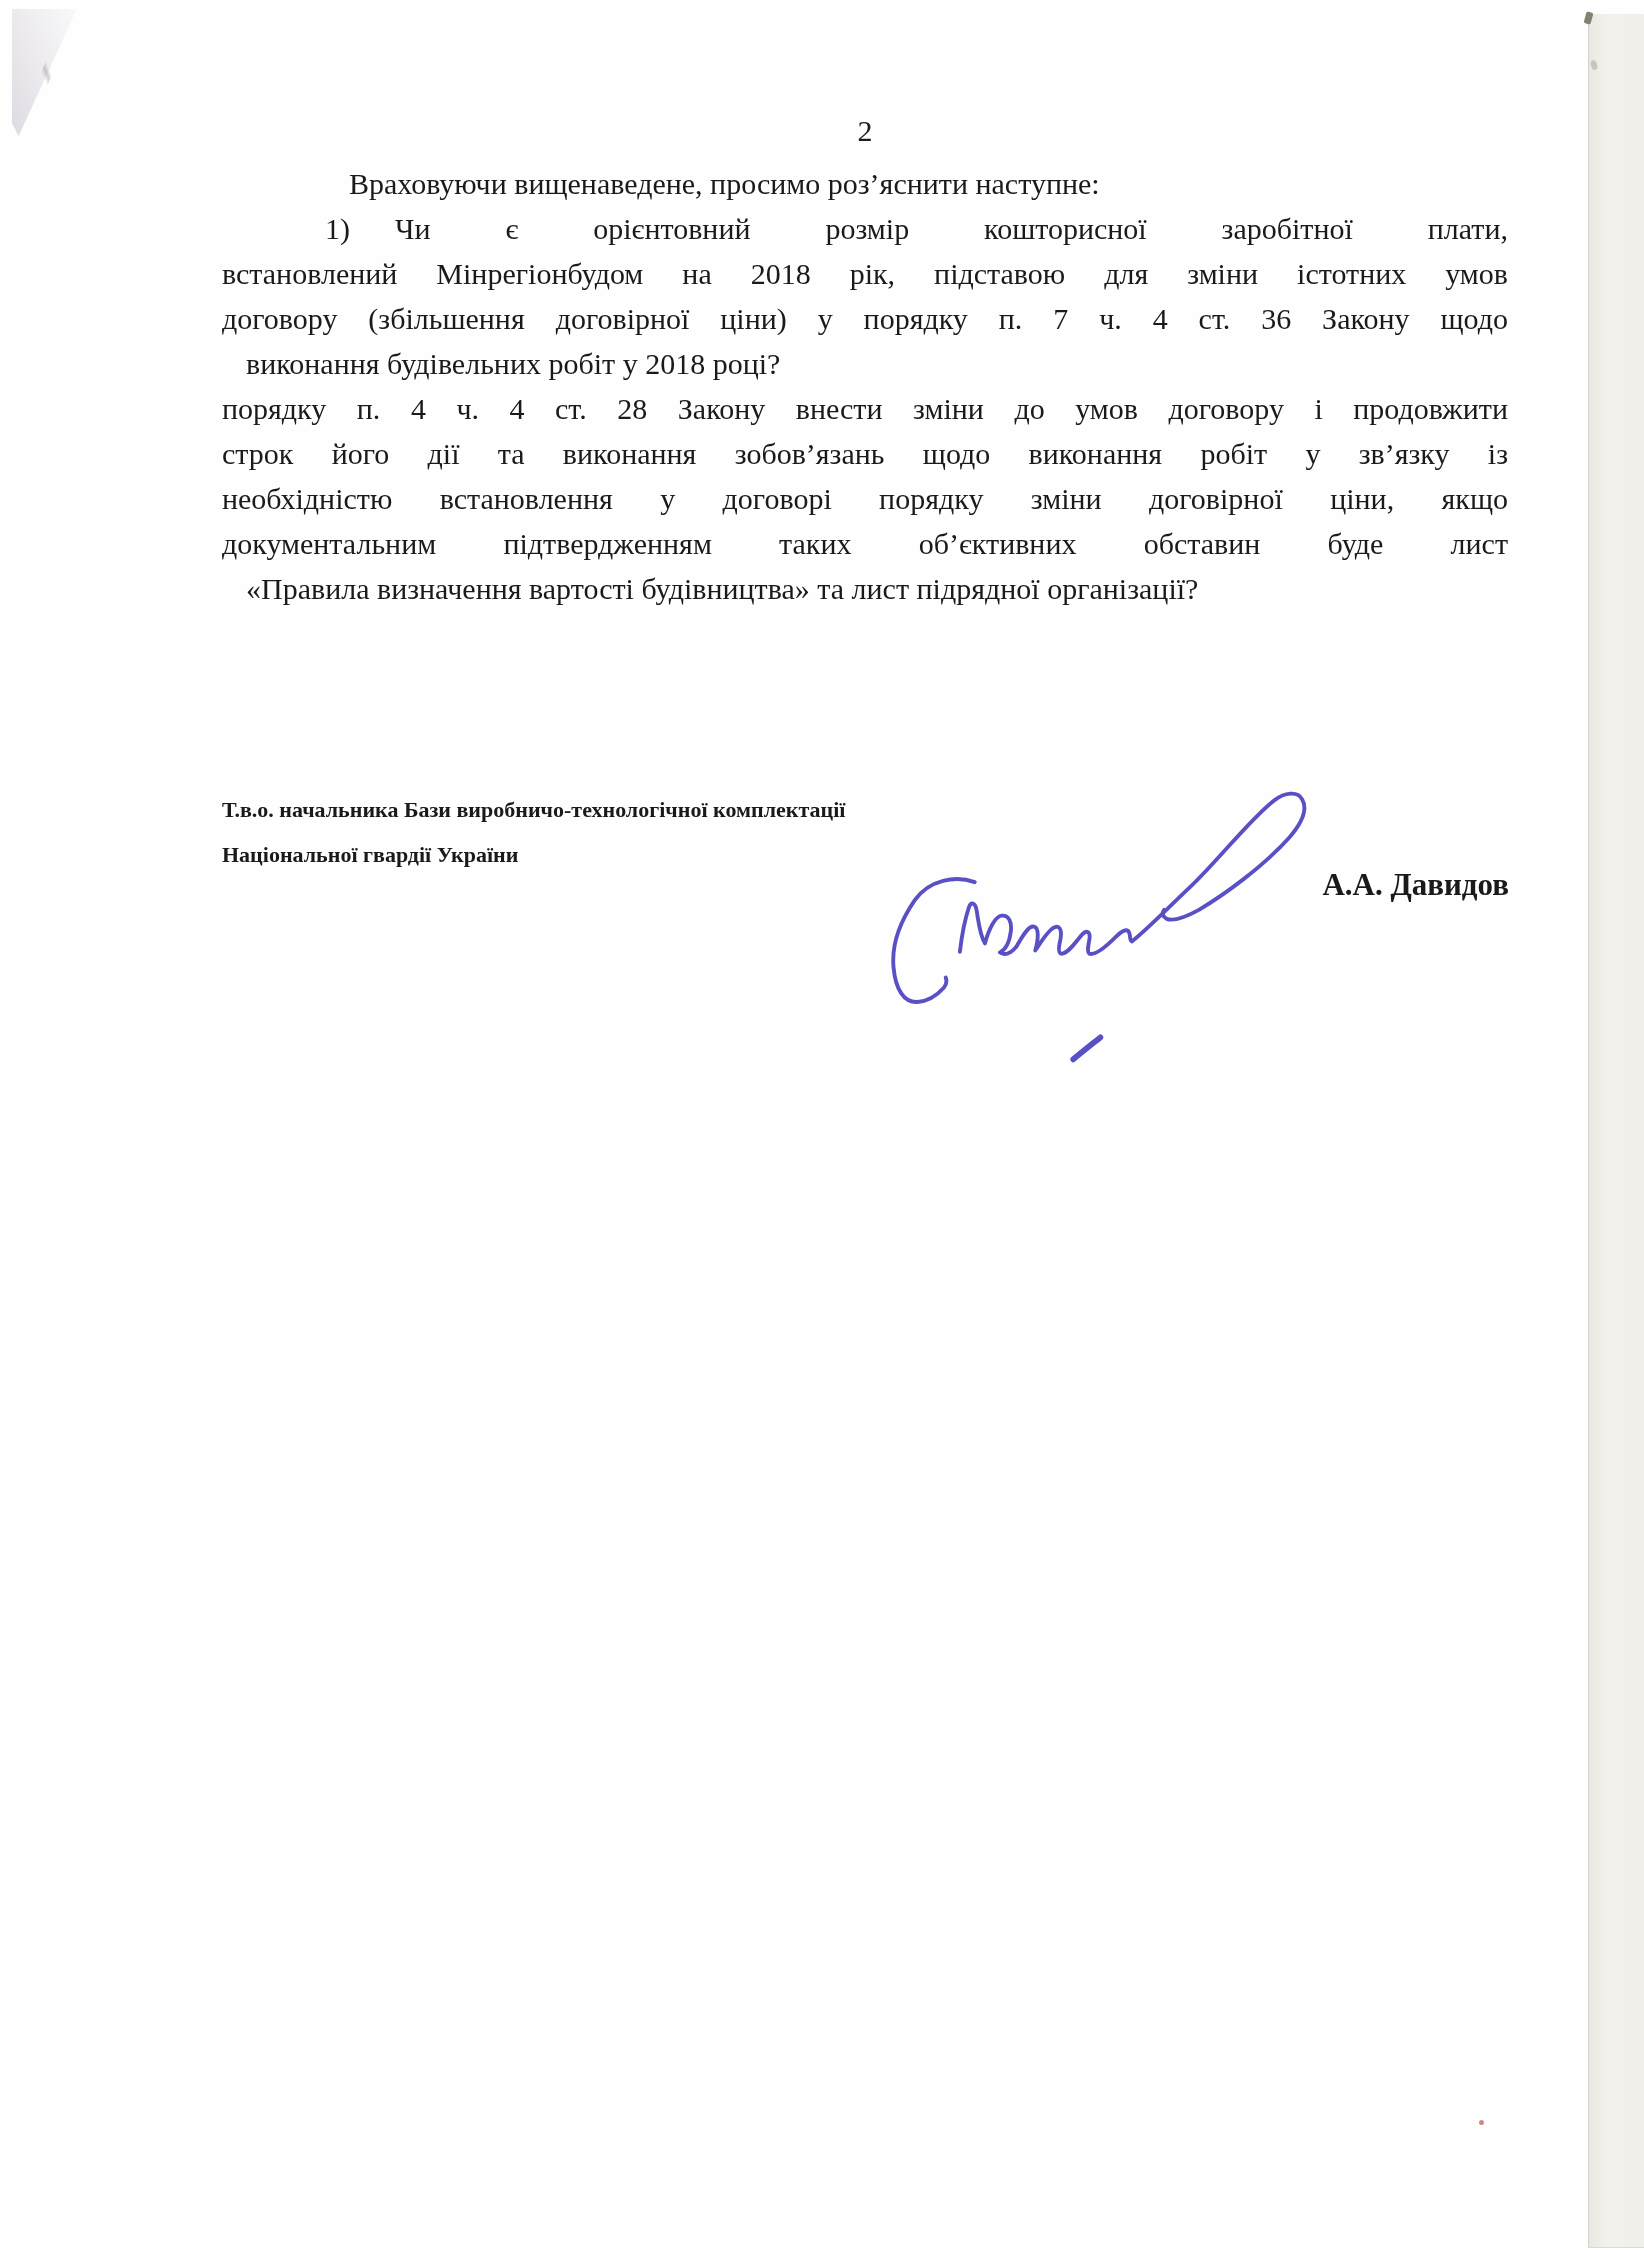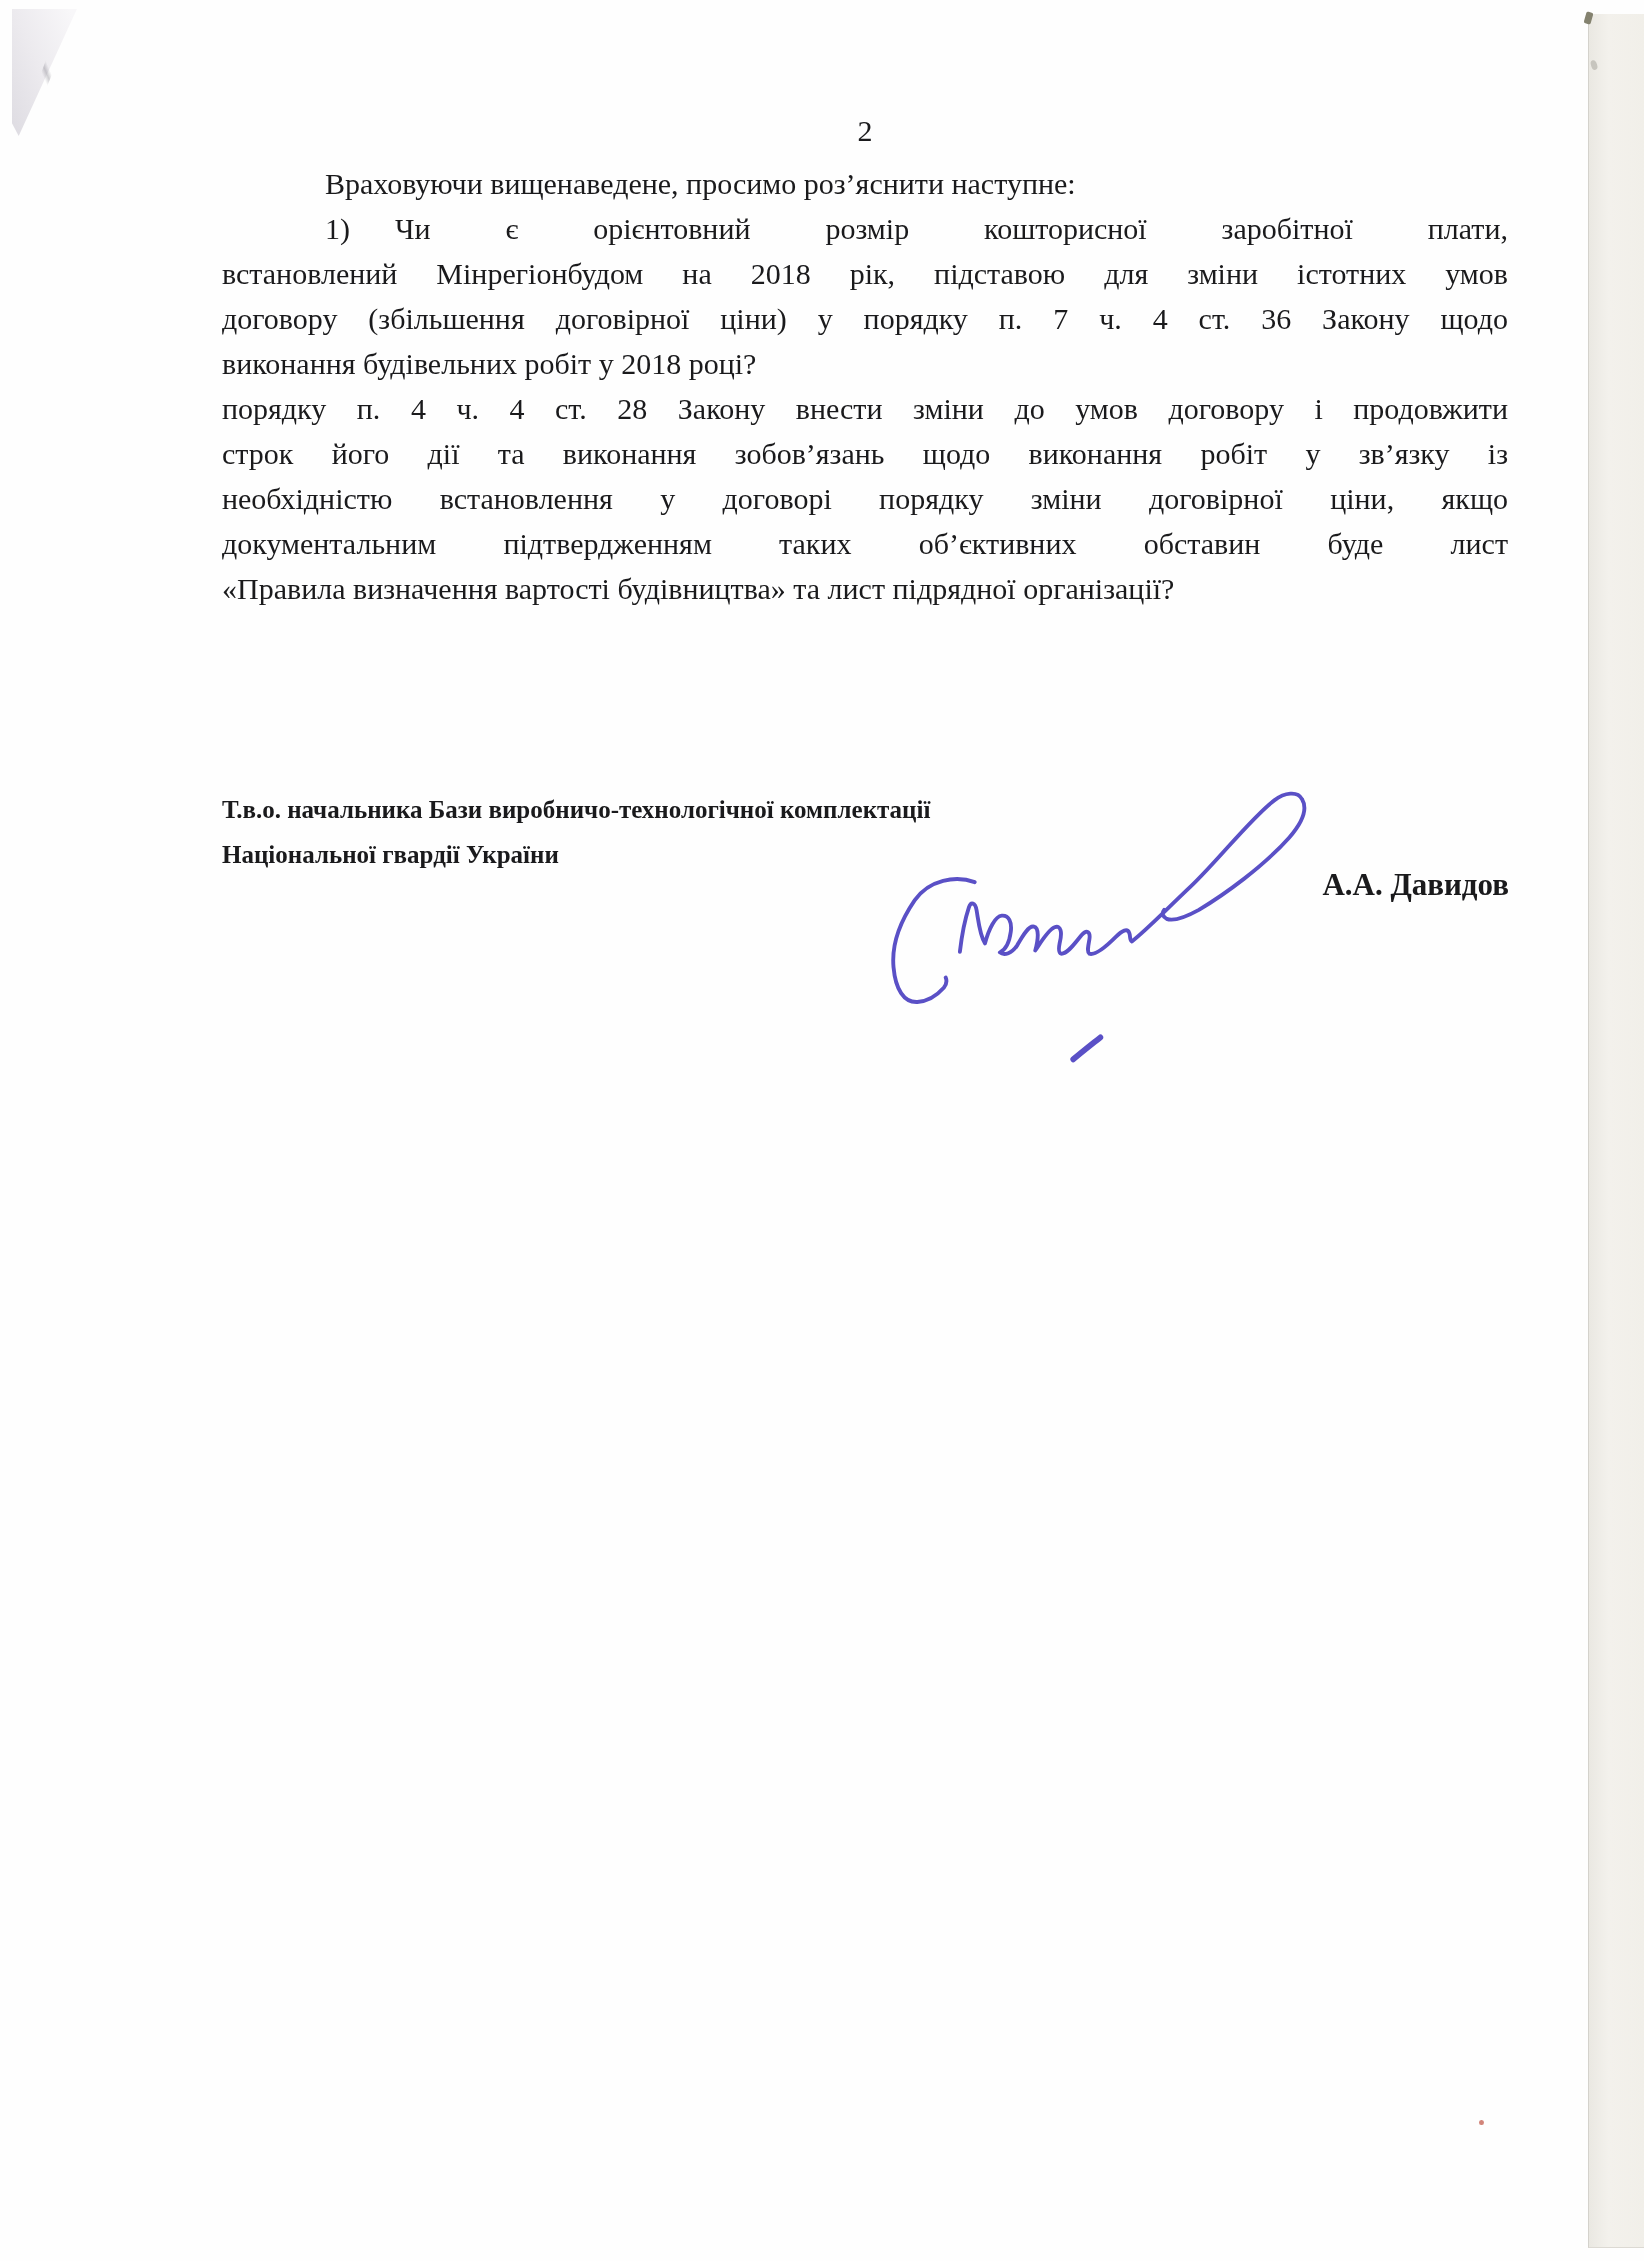--- a/index.html
+++ b/index.html
@@ -43,27 +43,27 @@
   
   .page-num{
     position:absolute;left:222px;top:113px;width:1286px;
     font-size:30px;line-height:36px;text-align:center;
   }
   .body-text{
     position:absolute;left:222px;top:161px;width:1286px;
     font-size:30px;
   }
   .line{line-height:45px;white-space:nowrap;}
-  .line.wrapok{white-space:normal;}
+  .line.wrapok{white-space:normal;margin-left:24px;}
   .line.just{text-align:justify;text-align-last:justify;white-space:normal;}
   .line.first{text-indent:103px;}
   .marker{padding-right:45px;}
   .sig-block{
     position:absolute;left:222px;top:787px;width:1160px;
-    font-size:25px;font-weight:bold;line-height:45px;
+    font-size:22px;font-weight:bold;line-height:45px;
   }
   .signer-name{
     position:absolute;right:135px;top:868px;
     font-size:31px;font-weight:bold;line-height:33px;text-align:left;
   }
   .signature-svg{position:absolute;left:889px;top:734px;}
 </style>
 </head>
 <body>
 

